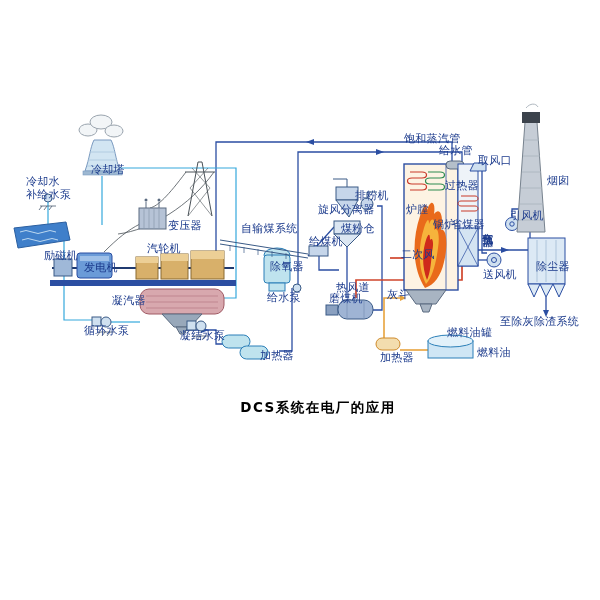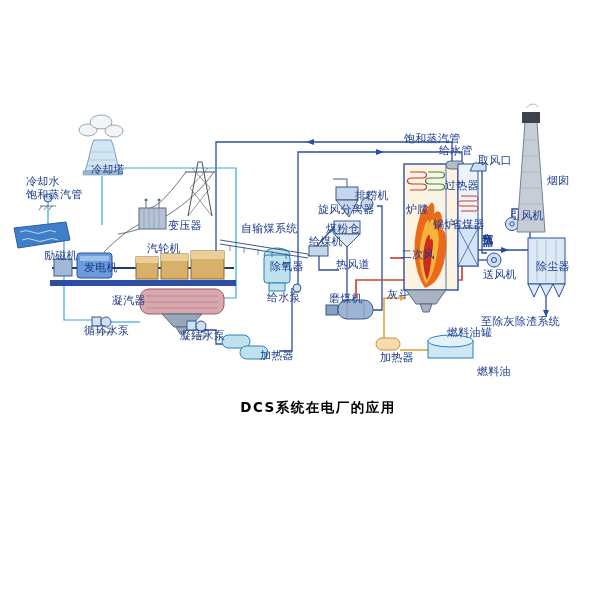--- a/index.html
+++ b/index.html
@@ -221,52 +221,52 @@
   <g>
     <rect x="376" y="338" width="24" height="12" rx="6" fill="#f3ddae" stroke="#cf8a2a"></rect>
     <rect x="428" y="341" width="45" height="17" fill="#cfe6f5" stroke="#2b7fb8"></rect>
     <ellipse cx="450.5" cy="341" rx="22.5" ry="6" fill="#e2f1fa" stroke="#2b7fb8"></ellipse>
   </g>
 
 </svg>
 
 <span class="lbl" style="left:91px;top:164px">冷却塔</span>
 <span class="lbl" style="left:26px;top:176px">冷却水
-饱和蒸汽管</span>
+补给水泵</span>
 <span class="lbl" style="left:168px;top:220px">变压器</span>
 <span class="lbl" style="left:44px;top:250px">励磁机</span>
 <span class="lbl" style="left:84px;top:262px">发电机</span>
 <span class="lbl" style="left:147px;top:243px">汽轮机</span>
 <span class="lbl" style="left:112px;top:295px">凝汽器</span>
 <span class="lbl" style="left:84px;top:325px">循环水泵</span>
 <span class="lbl" style="left:180px;top:330px">凝结水泵</span>
 <span class="lbl" style="left:260px;top:350px">加热器</span>
 <span class="lbl" style="left:270px;top:261px">除氧器</span>
 <span class="lbl" style="left:267px;top:292px">给水泵</span>
 <span class="lbl" style="left:241px;top:223px">自输煤系统</span>
 <span class="lbl" style="left:318px;top:204px">旋风分离器</span>
 <span class="lbl" style="left:355px;top:190px">排粉机</span>
-<span class="lbl" style="left:326px;top:223px">煤粉仓</span>
+<span class="lbl" style="left:341px;top:223px">煤粉仓</span>
 <span class="lbl" style="left:309px;top:236px">给煤机</span>
 <span class="lbl" style="left:401px;top:249px">二次风</span>
-<span class="lbl" style="left:336px;top:259px">热风道</span>
+<span class="lbl" style="left:336px;top:282px">热风道</span>
 <span class="lbl" style="left:329px;top:293px">磨煤机</span>
 <span class="lbl" style="left:387px;top:289px">灰斗</span>
 <span class="lbl" style="left:406px;top:204px">炉膛</span>
 <span class="lbl" style="left:433px;top:219px">锅炉</span>
 <span class="lbl" style="left:445px;top:180px">过热器</span>
 <span class="lbl" style="left:451px;top:219px">省煤器</span>
 <span class="lbl v" style="left:480px;top:224px">空气预热器</span>
 <span class="lbl" style="left:483px;top:269px">送风机</span>
 <span class="lbl" style="left:510px;top:210px">引风机</span>
 <span class="lbl" style="left:536px;top:261px">除尘器</span>
 <span class="lbl" style="left:547px;top:175px">烟囱</span>
 <span class="lbl" style="left:478px;top:155px">取风口</span>
 <span class="lbl" style="left:404px;top:133px">饱和蒸汽管</span>
 <span class="lbl" style="left:439px;top:145px">给水管</span>
-<span class="lbl" style="left:481px;top:316px">至除灰除渣系统</span>
+<span class="lbl" style="left:500px;top:316px">至除灰除渣系统</span>
 <span class="lbl" style="left:447px;top:327px">燃料油罐</span>
-<span class="lbl" style="left:477px;top:366px">燃料油</span>
+<span class="lbl" style="left:477px;top:347px">燃料油</span>
 <span class="lbl" style="left:380px;top:352px">加热器</span>
 
 <div class="title">DCS系统在电厂的应用</div>
 
 </div>
 
 </body></html>

